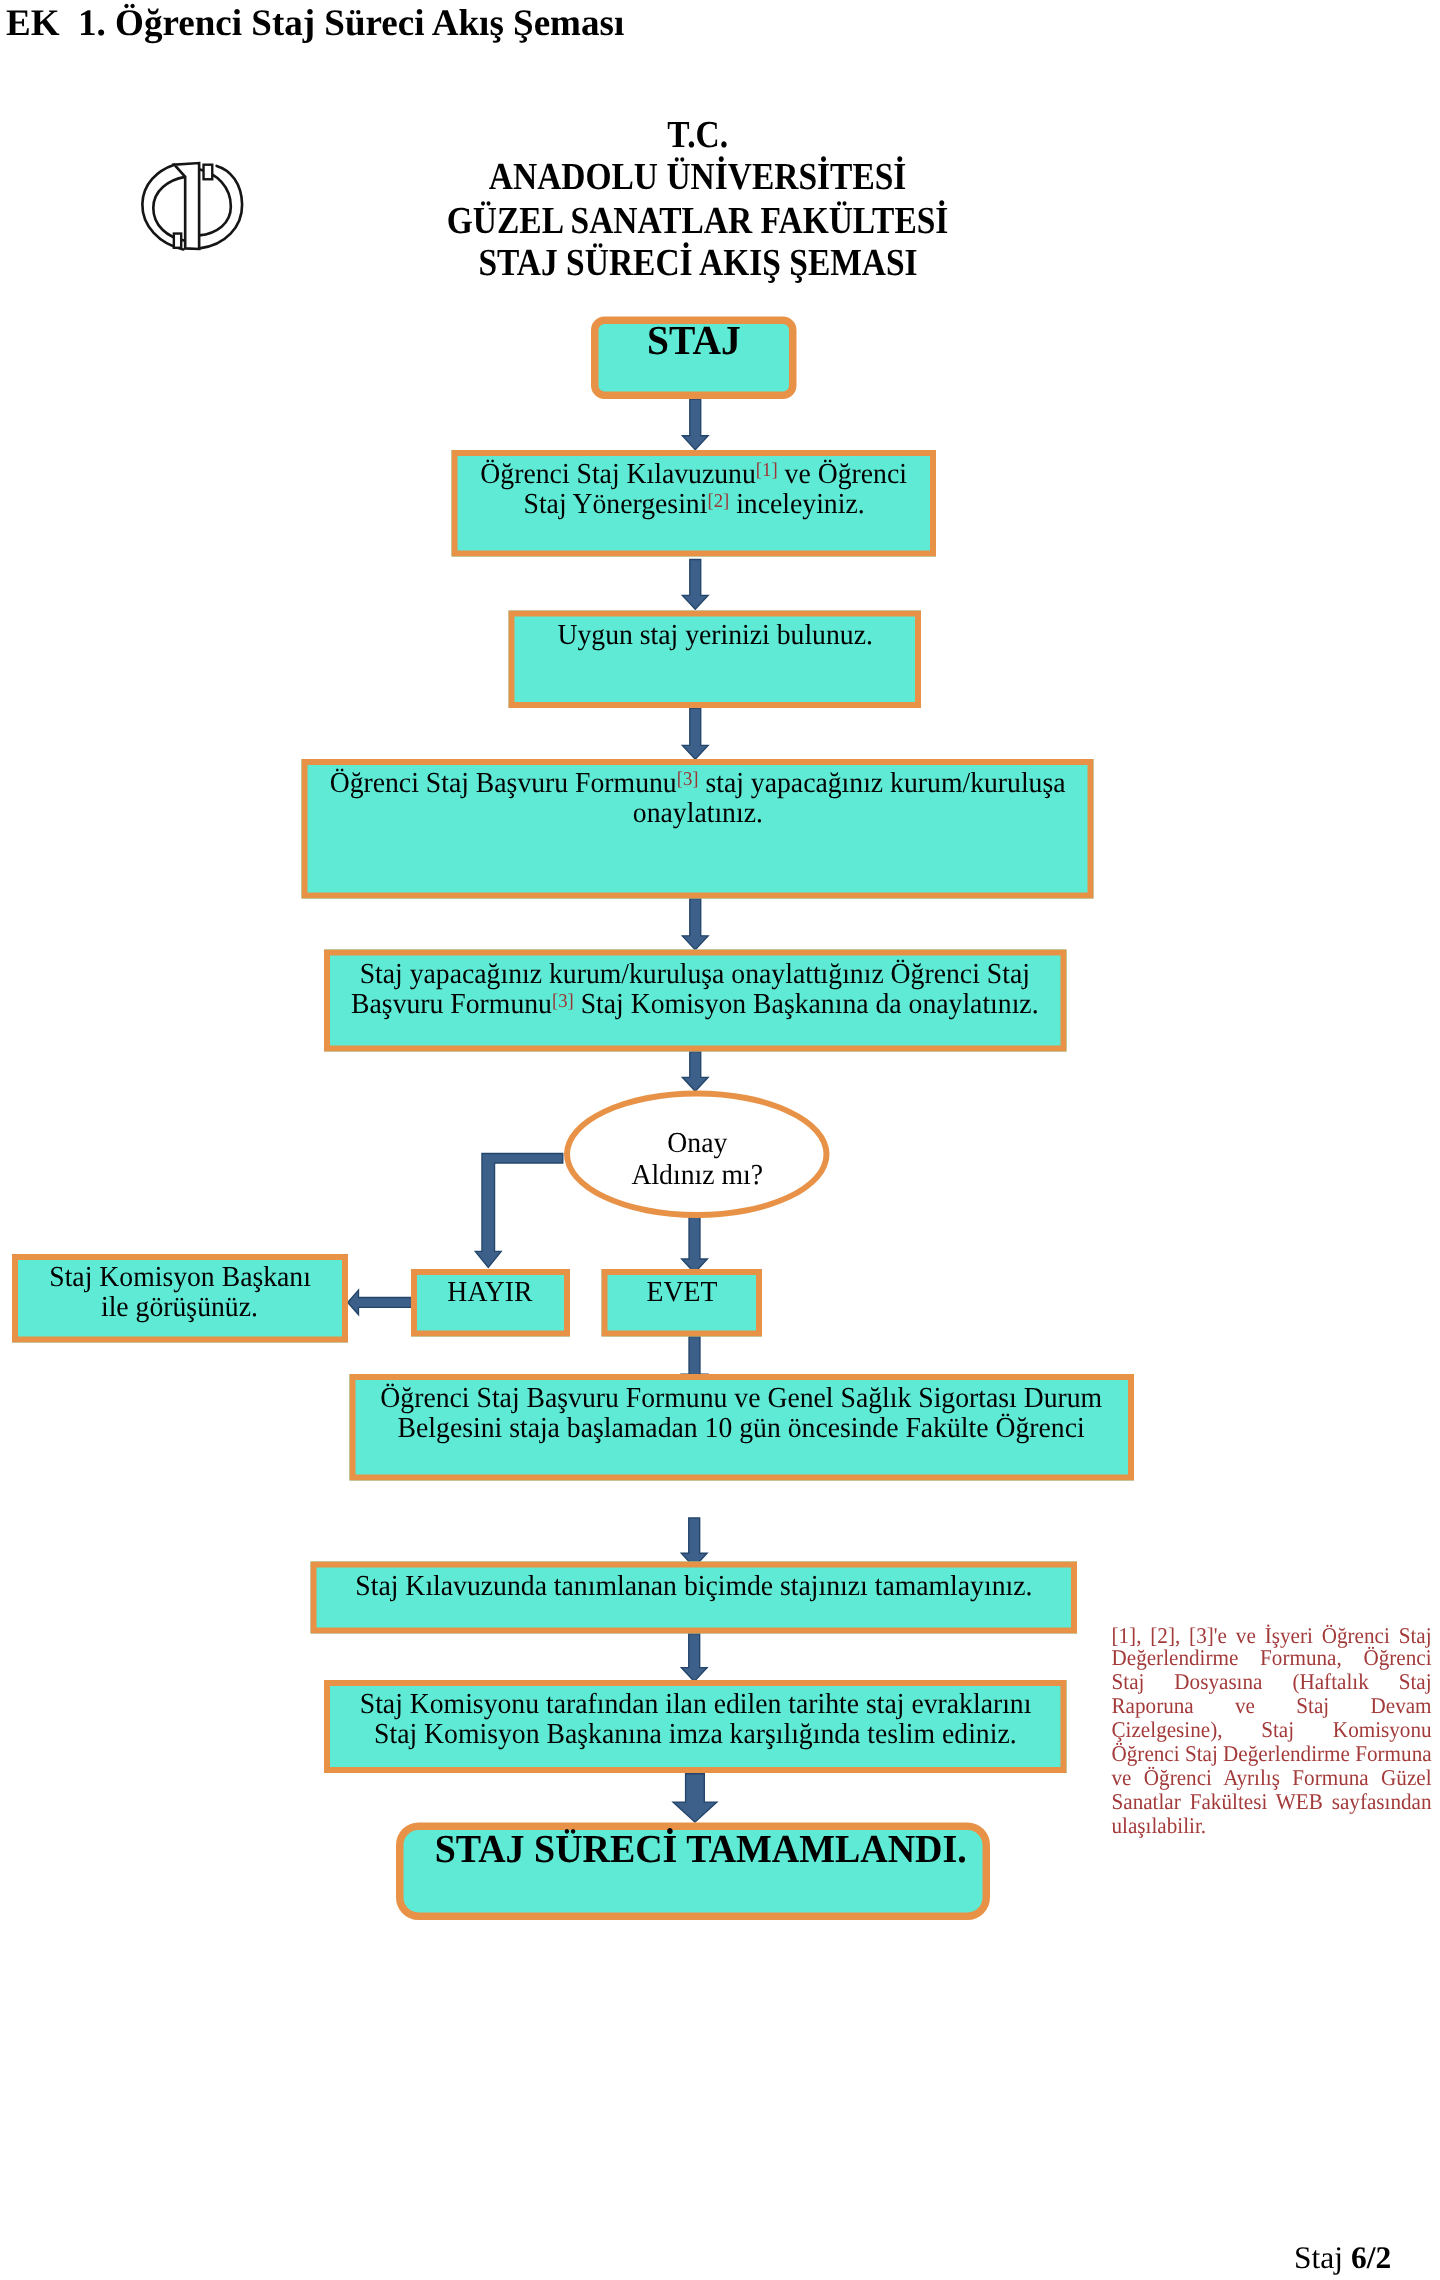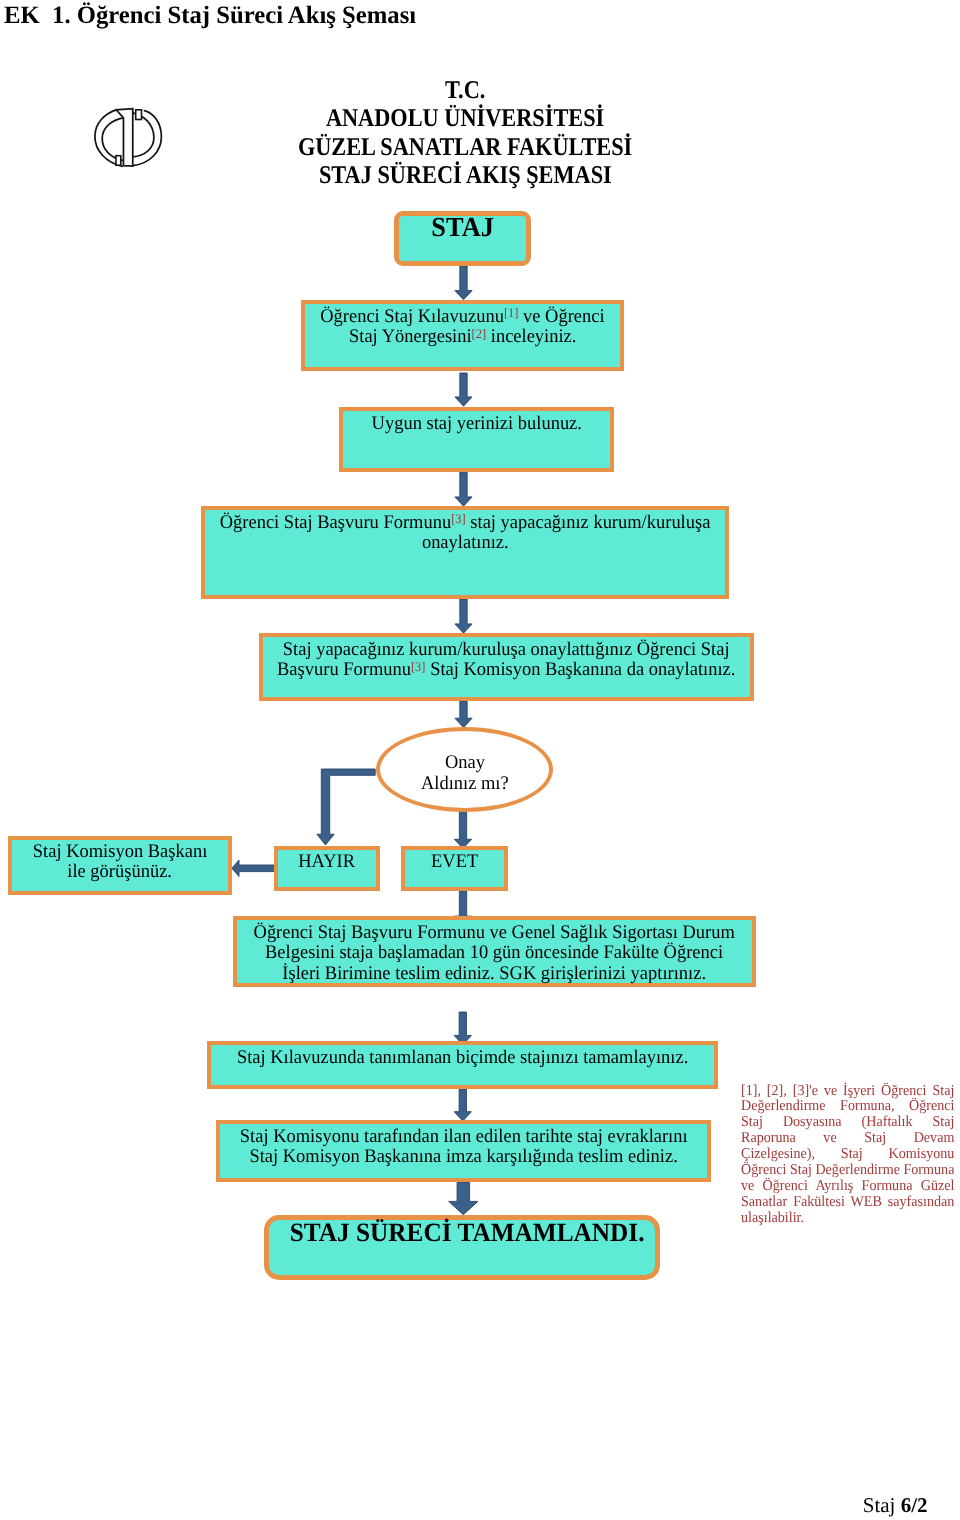--- a/index.html
+++ b/index.html
@@ -100,21 +100,21 @@
       </span>
   </div>
 
   <div class="box" style="left:201px;top:506px;width:528px;height:93px;">
     <span class="tx">
       <i><b><span>Öğrenci Staj Başvuru Formunu</span><sup class="ref">[3]</sup><span> staj yapacağınız kurum/kuruluşa</span></b></i>
       <i><b><span>onaylatınız.</span></b></i>
     </span>
   </div>
 
-  <div class="box" style="left:216px;top:633px;width:495px;height:68px;margin-left:43px;">
+  <div class="box" style="left:216px;top:633px;width:495px;height:68px;">
     <span class="tx">
       <i><b><span>Staj yapacağınız kurum/kuruluşa onaylattığınız Öğrenci Staj</span></b></i>
       <i><b><span>Başvuru Formunu</span><sup class="ref">[3]</sup><span> Staj Komisyon Başkanına da onaylatınız.</span></b></i>
     </span>
   </div>
 
   <div class="oval" style="left:376px;top:727px;width:177px;height:85px;">
     <span class="tx" style="top:4.5px;">
       <i><b><span>Onay</span></b></i>
       <i><b><span>Aldınız mı?</span></b></i>
@@ -136,21 +136,20 @@
     <span class="tx" style="top:1.5px;">
       <i><b><span>Staj Komisyon Başkanı</span></b></i>
       <i><b><span>ile görüşünüz.</span></b></i>
     </span>
   </div>
 
   <div class="box" style="left:201px;top:916px;width:523px;height:71px;margin-left:32px;">
     <span class="tx">
       <i><b><span>Öğrenci Staj Başvuru Formunu ve Genel Sağlık Sigortası Durum</span></b></i>
       <i><b><span>Belgesini staja başlamadan 10 gün öncesinde Fakülte Öğrenci</span></b></i>
-      <i><b><span>İşleri Birimine teslim ediniz. SGK girişlerinizi yaptırınız.</span></b></i>
     </span>
   </div>
 
   <div class="box" style="left:207px;top:1041px;width:511px;height:48px;">
     <span class="tx">
         <i><b><span>Staj Kılavuzunda tanımlanan biçimde stajınızı tamamlayınız.</span></b></i>
       </span>
   </div>
 
   <div class="box" style="left:216px;top:1120px;width:495px;height:62px;">

